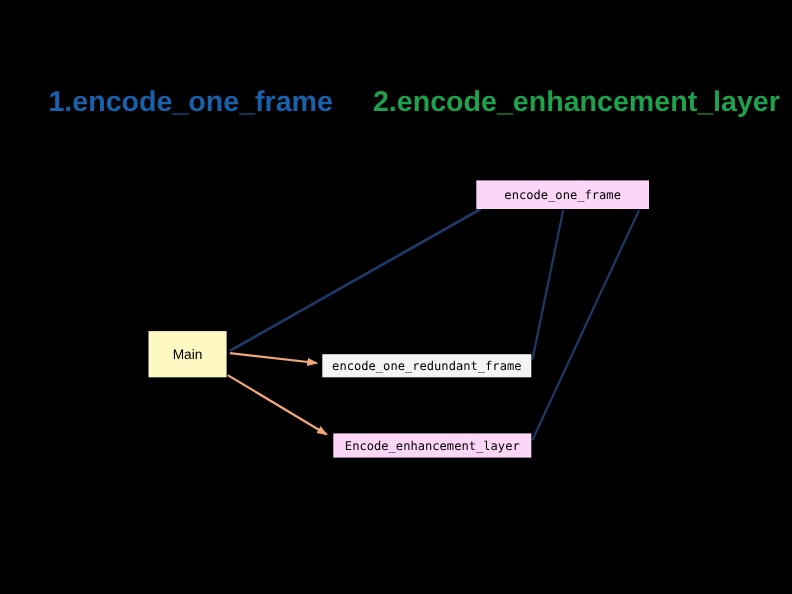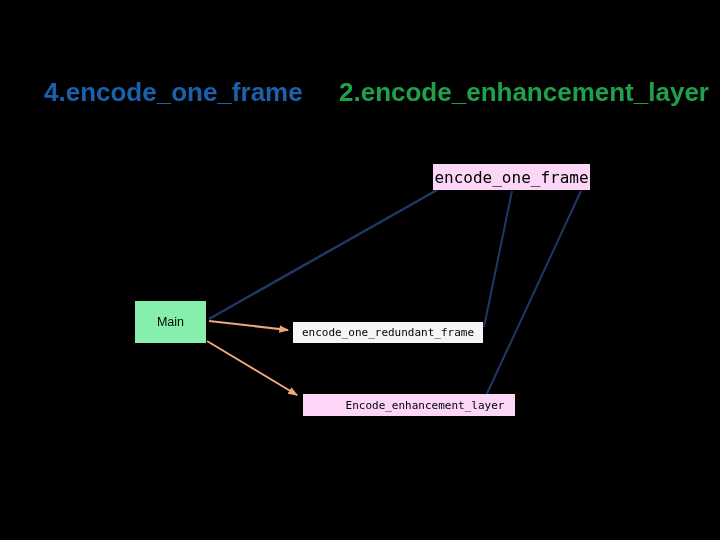--- a/index.html
+++ b/index.html
@@ -32,65 +32,64 @@
     position: absolute;
     display: flex;
     align-items: center;
     justify-content: center;
     color: #000000;
     font-family: "DejaVu Sans Mono", monospace;
     white-space: nowrap;
   }
   .node-encode-one-frame {
     left: 433px; top: 164px; width: 157px; height: 26px;
-    font-size: 16px;
+    font-size: 11px;
   }
   .node-main {
     left: 135px; top: 301px; width: 71px; height: 42px;
     font-family: "Liberation Sans", sans-serif;
     font-size: 12.5px;
   }
   .node-encode-one-redundant-frame {
     left: 293px; top: 322px; width: 190px; height: 21px;
     font-size: 11px;
   }
   .node-encode-enhancement-layer {
     left: 303px; top: 394px; width: 180px; height: 22px;
     font-size: 11px;
-    padding-left: 32px;
   }
 </style>
 </head>
 <body>
 
 <div class="slide">
 
   <div class="slide-title">
-    <span class="title-part1" style="color: rgb(26, 97, 172);">4.encode_one_frame</span>
+    <span class="title-part1" style="color: rgb(26, 97, 172);">1.encode_one_frame</span>
     <span class="title-part2" style="color: rgb(31, 160, 74);">2.encode_enhancement_layer</span>
   </div>
 
   <svg class="connectors" width="720" height="540" viewBox="0 0 720 540" xmlns="http://www.w3.org/2000/svg">
     <defs>
       <marker id="arrow-orange" viewBox="0 0 8 6" refX="7" refY="3" markerWidth="5" markerHeight="4.5" orient="auto">
         <path d="M0,0 L8,3 L0,6 Z" fill="#EFA679"></path>
       </marker>
     </defs>
     <line x1="209" y1="319" x2="437" y2="190" stroke-width="2.5" stroke="#1F3865"></line>
     <line x1="512" y1="191" x2="484" y2="327" stroke-width="2" stroke="#1F3865"></line>
     <line x1="581" y1="191" x2="484" y2="400" stroke-width="2" stroke="#1F3865"></line>
     <line x1="209" y1="321" x2="288" y2="330" stroke-width="2" marker-end="url(#arrow-orange)" stroke="#EFA679"></line>
     <line x1="207" y1="341" x2="297" y2="395" stroke-width="2" marker-end="url(#arrow-orange)" stroke="#EFA679"></line>
   </svg>
 
   <div class="node node-encode-one-frame" style="background-color: rgb(251, 214, 247);">
     <span>encode_one_frame</span>
   </div>
 
-  <div class="node node-main" style="background-color: #86efac; text-align: center;">
+  <div class="node node-main" style="background-color: #fef9c3; text-align: center;">
     <span>Main</span>
   </div>
 
   <div class="node node-encode-one-redundant-frame" style="background-color: rgb(245, 245, 245); justify-content: center;">
     <span>encode_one_redundant_frame</span>
   </div>
 
   <div class="node node-encode-enhancement-layer" style="background-color: rgb(251, 214, 247);">
     <span>Encode_enhancement_layer</span>
   </div>

